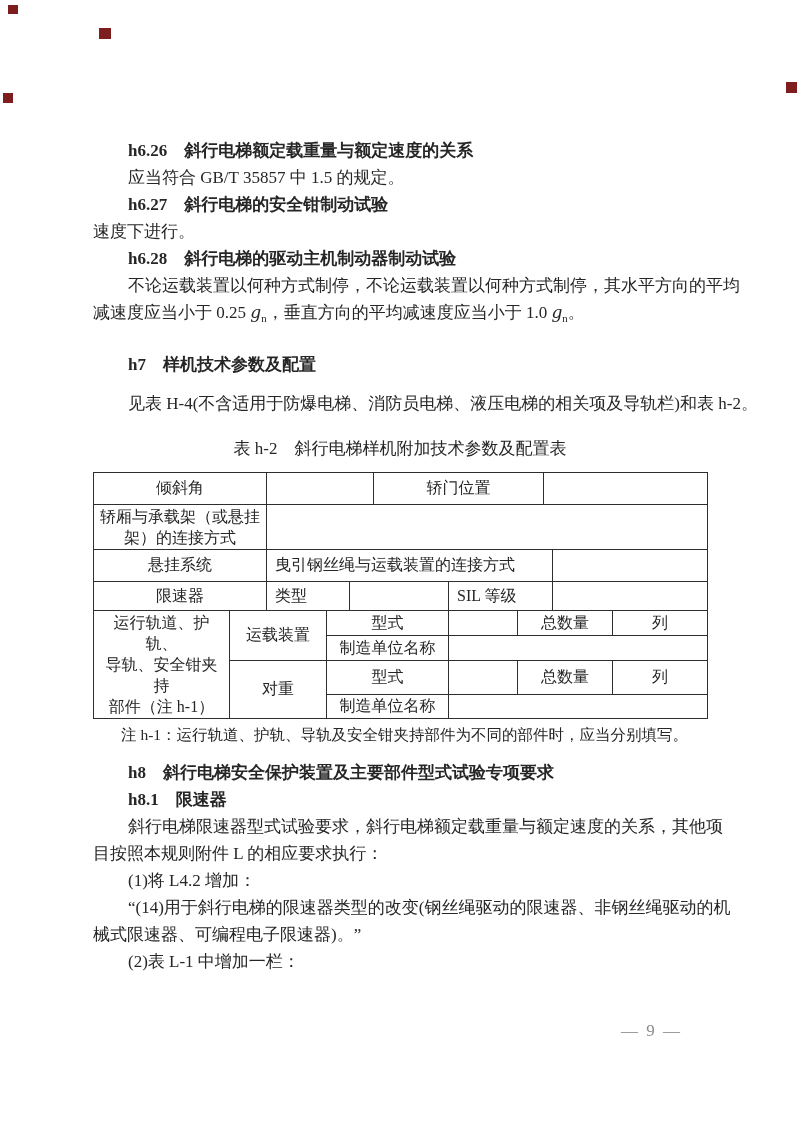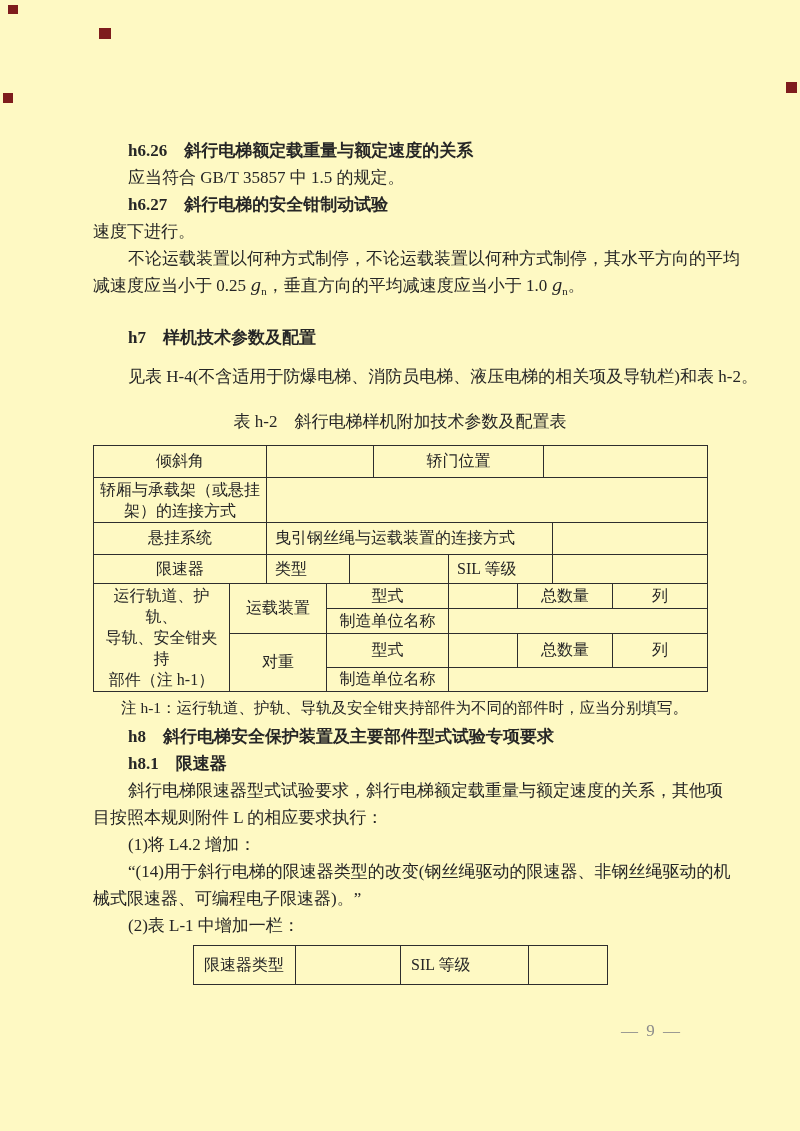--- a/index.html
+++ b/index.html
@@ -1,19 +1,19 @@
 <!DOCTYPE html>
 <html><head>
 <meta charset="utf-8">
 <style>
   html,body{margin:0;padding:0;background:#e8e8e8;}
   .page{
     position:relative;
     width:800px;height:1131px;
-    background:#fef9c3;
+    background:#ffffff;
     overflow:hidden;
     font-family:"Liberation Serif","DejaVu Serif",serif;
     color:#262626;
   }
   .content{position:absolute;left:93px;top:0;width:614px;}
   .line{
     font-size:17px;
     line-height:27px;
     white-space:nowrap;
     color:#262626;
@@ -21,21 +21,21 @@
   .indent{text-indent:35px;}
   .bold{font-weight:bold;}
   .line i{font-style:italic;font-family:"DejaVu Serif","Liberation Serif",serif;}
   .line sub{font-size:11px;line-height:0;}
   .caption{
     font-size:17px;line-height:27px;text-align:center;
     margin-top:18px;white-space:nowrap;
   }
   .mt-h7{margin-top:25px;}
   .mt-sm{margin-top:12px;}
-  .mt-h8{margin-top:3px;}
+  .mt-h8{margin-top:12px;}
 
   table{border-collapse:collapse;table-layout:fixed;}
   .tbl{width:614px;margin-top:10px;}
   .tbl td{
     border:1.5px solid #2e2e2e;
     font-size:16px;
     padding:1px 4px;
     color:#262626;
     vertical-align:middle;
   }
@@ -87,20 +87,21 @@
   <div class="artifact a2"></div>
   <div class="artifact a3"></div>
   <div class="artifact a4"></div>
 
   <div class="content">
 
     <div class="line indent bold" style="margin-top:137px">h6.26　斜行电梯额定载重量与额定速度的关系</div>
     <div class="line indent">应当符合 GB/T 35857 中 1.5 的规定。</div>
     <div class="line indent bold">h6.27　斜行电梯的安全钳制动试验</div>
     <div class="line">速度下进行。</div>
+    <div class="line indent bold">h6.28　斜行电梯的驱动主机制动器制动试验</div>
     <div class="line indent">不论运载装置以何种方式制停，不论运载装置以何种方式制停，其水平方向的平均</div>
     <div class="line">减速度应当小于 0.25 <i>g</i><sub>n</sub>，垂直方向的平均减速度应当小于 1.0 <i>g</i><sub>n</sub>。</div>
 
     <div class="line indent bold mt-h7">h7　样机技术参数及配置</div>
     <div class="line indent mt-sm">见表 H-4(不含适用于防爆电梯、消防员电梯、液压电梯的相关项及导轨栏)和表 h-2。</div>
 
     <div class="caption">表 h-2　斜行电梯样机附加技术参数及配置表</div>
 
     <table class="tbl">
       <colgroup>
@@ -172,34 +173,18 @@
 
     <div class="line indent bold mt-h8">h8　斜行电梯安全保护装置及主要部件型式试验专项要求</div>
     <div class="line indent bold">h8.1　限速器</div>
     <div class="line indent">斜行电梯限速器型式试验要求，斜行电梯额定载重量与额定速度的关系，其他项</div>
     <div class="line">目按照本规则附件 L 的相应要求执行：</div>
     <div class="line indent">(1)将 L4.2 增加：</div>
     <div class="line indent">“(14)用于斜行电梯的限速器类型的改变(钢丝绳驱动的限速器、非钢丝绳驱动的机</div>
     <div class="line">械式限速器、可编程电子限速器)。”</div>
     <div class="line indent">(2)表 L-1 中增加一栏：</div>
 
-    <table class="tbl2">
-      <colgroup>
-        <col style="width:102px">
-          <col style="width:105px">
-        <col style="width:128px">
-          <col style="width:79px">
-      </colgroup>
-      <tbody>
-          <tr>
-        <td class="l">限速器类型</td>
-        <td></td>
-        <td class="l">SIL 等级</td>
-        <td></td>
-      </tr>
-    </tbody>
-      </table>
 
   </div>
 
   <div class="page-number">— 9 —</div>
 
 </div>
 
 </body></html>

